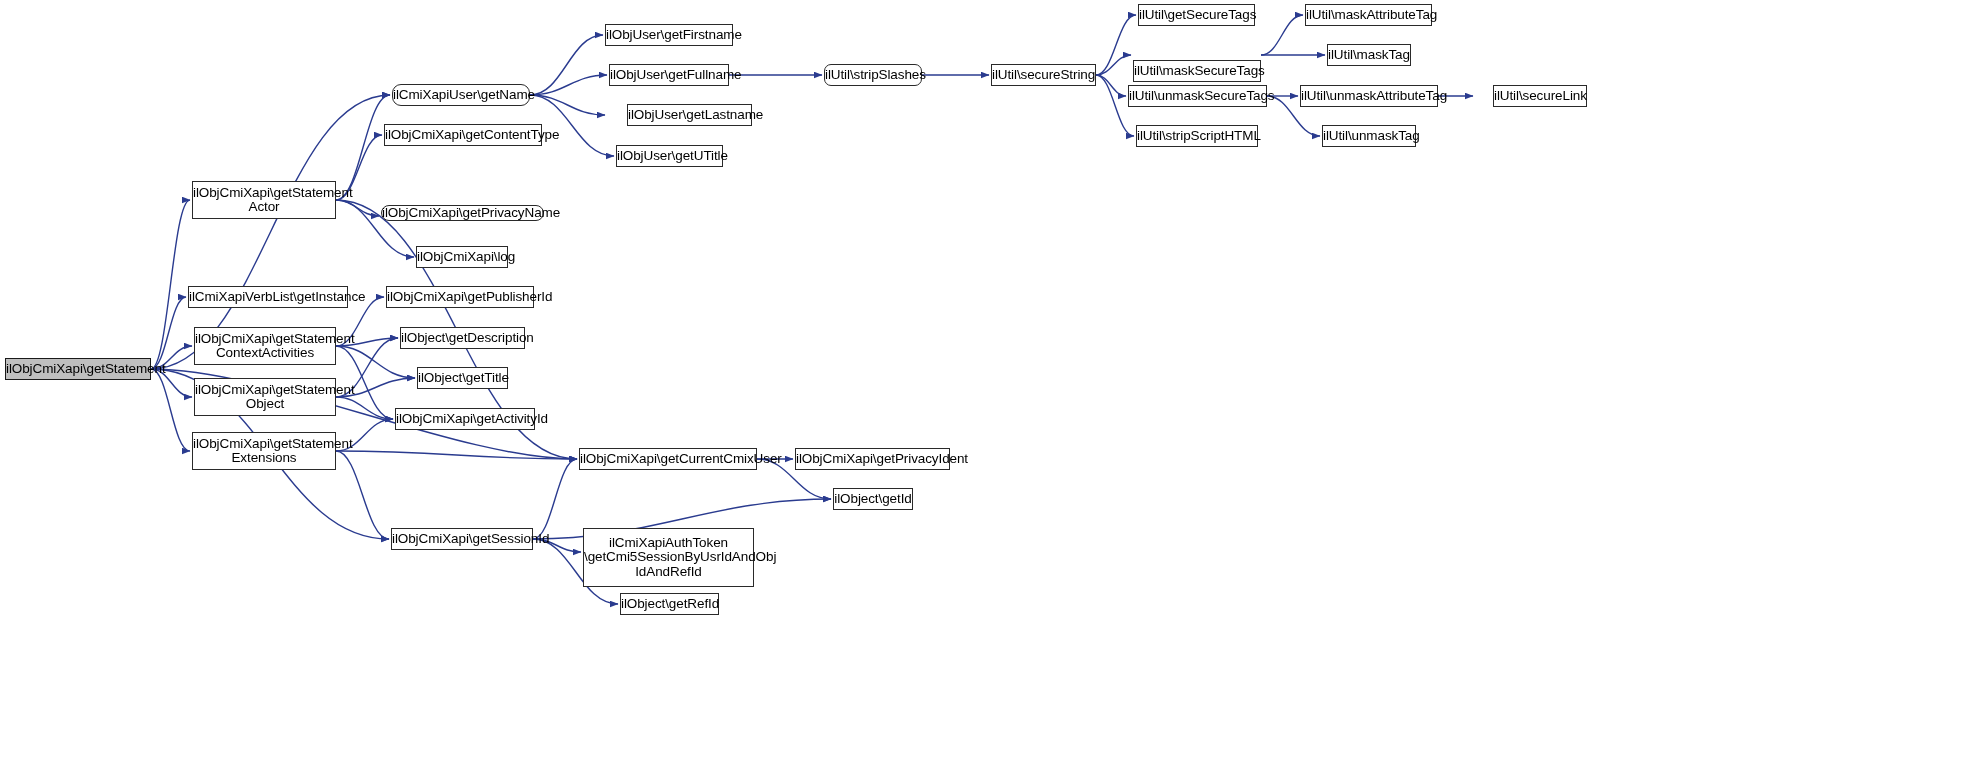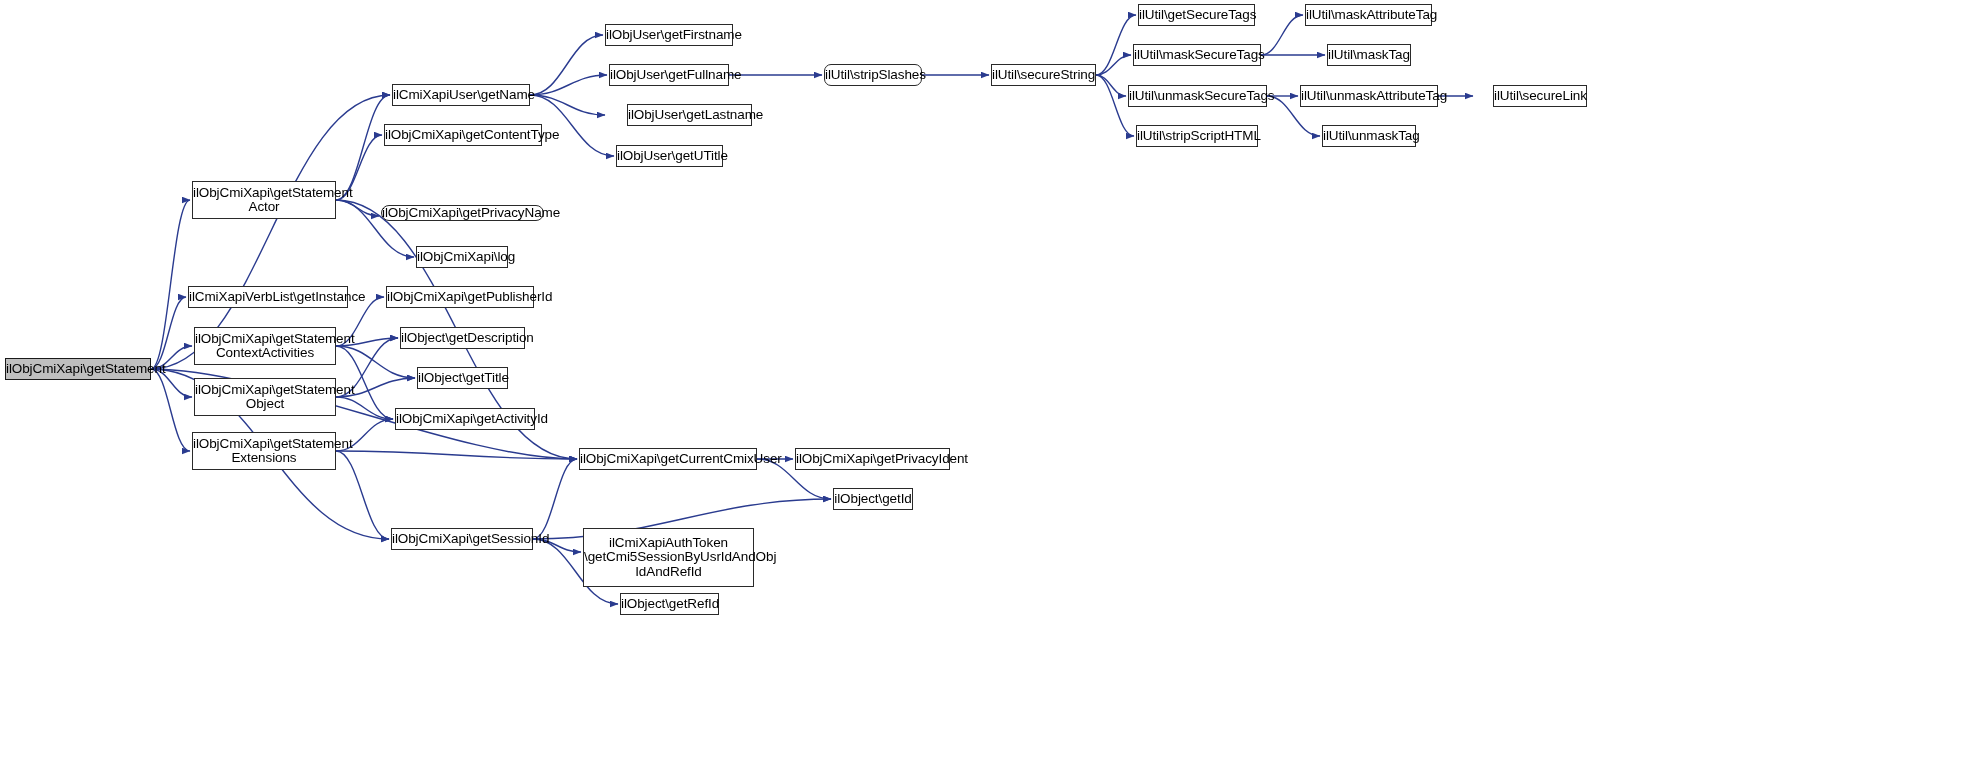--- a/index.html
+++ b/index.html
@@ -94,32 +94,32 @@
         <path d="M533,539 C552.8,539 557.2,459 577,459" marker-end="url(#arrow)"></path>
         <path d="M533,539 C653,539 711,499 831,499" marker-end="url(#arrow)"></path>
         <path d="M533,539 C554.6,539 559.4,552 581,552" marker-end="url(#arrow)"></path>
         <path d="M533,539 C571.25,539 579.75,604 618,604" marker-end="url(#arrow)"></path>
       </g>
   </svg>
   <div id="node-layer">
       <div class="node root" style="left: 5px; top: 358px; width: 146px; height: 22px;"><span>ilObjCmiXapi\getStatement</span></div>
       <div class="node" style="left: 192px; top: 181px; width: 144px; height: 38px;"><span>ilObjCmiXapi\getStatement
 Actor</span></div>
-      <div class="node" style="left: 392px; top: 84px; width: 138px; height: 22px;"><span>ilCmiXapiUser\getName</span></div>
+      <div class="node" style="left: 392px; top: 84px; width: 138px; height: 22px; border-radius: 9px;"><span>ilCmiXapiUser\getName</span></div>
       <div class="node" style="left: 384px; top: 124px; width: 158px; height: 22px;"><span>ilObjCmiXapi\getContentType</span></div>
       <div class="node" style="left: 381px; top: 205px; width: 163px; height: 16px; border-radius: 8px;"><span>ilObjCmiXapi\getPrivacyName</span></div>
       <div class="node" style="left: 416px; top: 246px; width: 92px; height: 22px;"><span>ilObjCmiXapi\log</span></div>
       <div class="node" style="left: 605px; top: 24px; width: 128px; height: 22px;"><span>ilObjUser\getFirstname</span></div>
       <div class="node" style="left: 609px; top: 64px; width: 120px; height: 22px;"><span>ilObjUser\getFullname</span></div>
       <div class="node" style="left: 607px; top: 104px; width: 125px; height: 22px; margin-left: 20px;"><span>ilObjUser\getLastname</span></div>
       <div class="node" style="left: 616px; top: 145px; width: 107px; height: 22px;"><span>ilObjUser\getUTitle</span></div>
       <div class="node" style="left: 824px; top: 64px; width: 98px; height: 22px; border-radius: 7px;"><span>ilUtil\stripSlashes</span></div>
       <div class="node" style="left: 991px; top: 64px; width: 105px; height: 22px;"><span>ilUtil\secureString</span></div>
       <div class="node" style="left: 1138px; top: 4px; width: 117px; height: 22px;"><span>ilUtil\getSecureTags</span></div>
-      <div class="node" style="left: 1133px; top: 44px; width: 128px; height: 22px;"><span>ilUtil\maskSecureTags</span></div>
+      <div class="node" style="left: 1133px; top: 60px; width: 128px; height: 22px;"><span>ilUtil\maskSecureTags</span></div>
       <div class="node" style="left: 1128px; top: 85px; width: 139px; height: 22px;"><span>ilUtil\unmaskSecureTags</span></div>
       <div class="node" style="left: 1136px; top: 125px; width: 122px; height: 22px;"><span>ilUtil\stripScriptHTML</span></div>
       <div class="node" style="left: 1305px; top: 4px; width: 127px; height: 22px;"><span>ilUtil\maskAttributeTag</span></div>
       <div class="node" style="left: 1327px; top: 44px; width: 84px; height: 22px;"><span>ilUtil\maskTag</span></div>
       <div class="node" style="left: 1300px; top: 85px; width: 138px; height: 22px;"><span>ilUtil\unmaskAttributeTag</span></div>
       <div class="node" style="left: 1322px; top: 125px; width: 94px; height: 22px;"><span>ilUtil\unmaskTag</span></div>
       <div class="node" style="left: 1475px; top: 85px; width: 94px; height: 22px; margin-left: 18px;"><span>ilUtil\secureLink</span></div>
       <div class="node" style="left: 188px; top: 286px; width: 160px; height: 22px;"><span>ilCmiXapiVerbList\getInstance</span></div>
       <div class="node" style="left: 194px; top: 327px; width: 142px; height: 38px;"><span>ilObjCmiXapi\getStatement
 ContextActivities</span></div>

